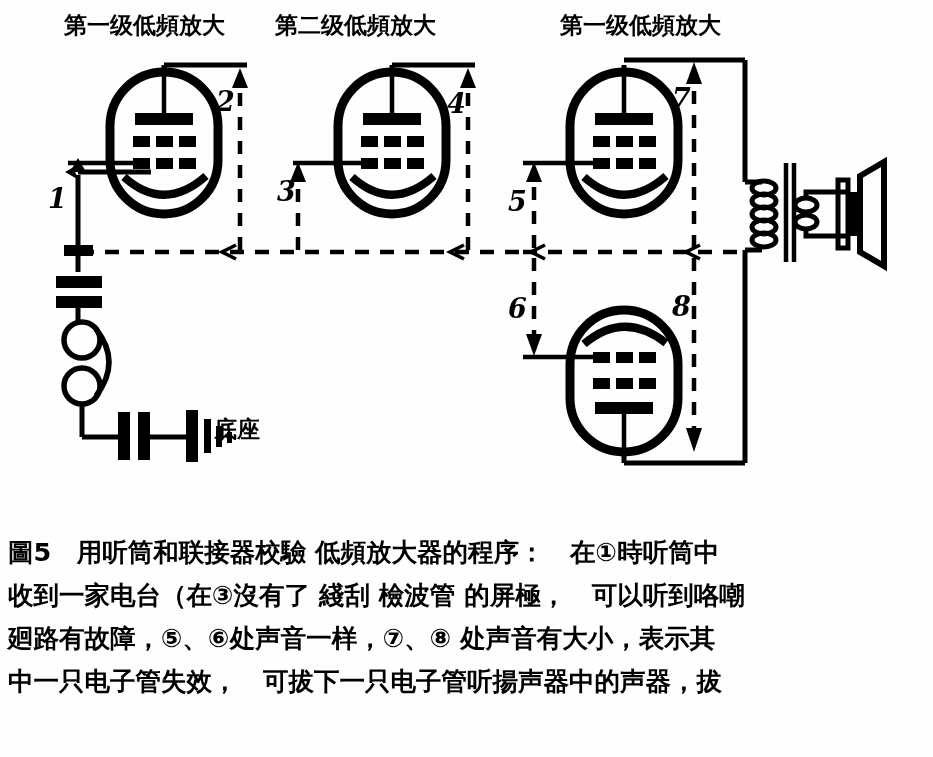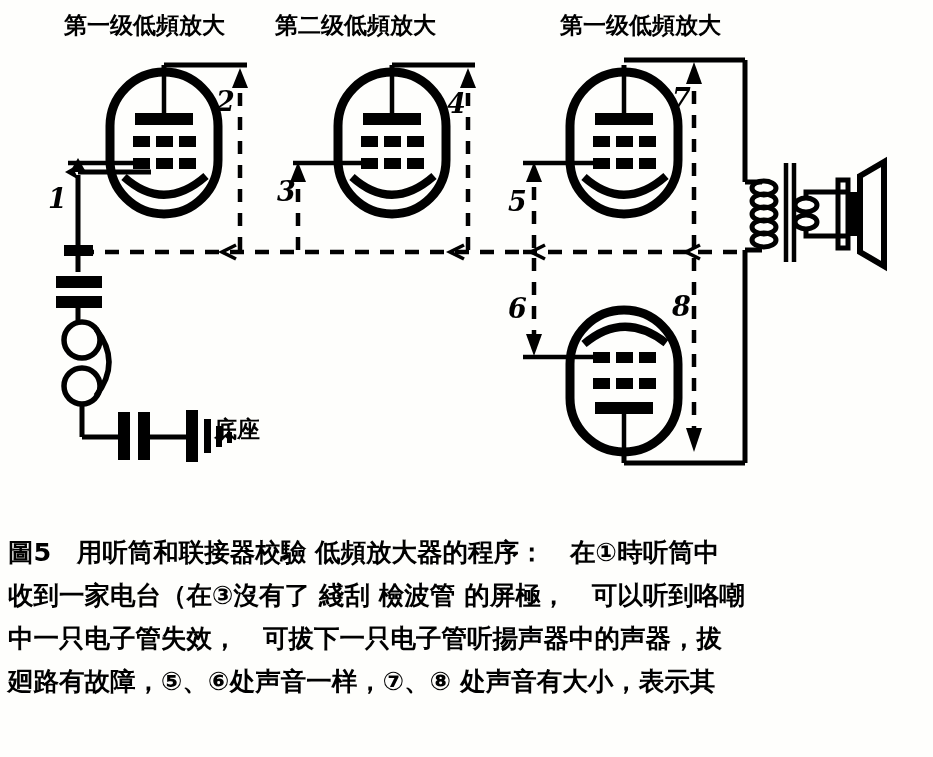--- a/index.html
+++ b/index.html
@@ -278,17 +278,17 @@
   <div class="marker" id="m5">5</div>
   <div class="marker" id="m6">6</div>
   <div class="marker" id="m7">7</div>
   <div class="marker" id="m8">8</div>
 
   <div id="baselabel">底座</div>
 
   <div id="caption">
     <span class="cline">圖5　用听筒和联接器校驗 低頻放大器的程序：　在①時听筒中</span>
     <span class="cline">收到一家电台（在③沒有了 綫刮 檢波管 的屏極，　可以听到咯嘲</span>
+    <span class="cline">廻路有故障，⑤、⑥处声音一样，⑦、⑧ 处声音有大小，表示其</span>
     <span class="cline">中一只电子管失效，　可拔下一只电子管听揚声器中的声器，拔</span>
-    <span class="cline">廻路有故障，⑤、⑥处声音一样，⑦、⑧ 处声音有大小，表示其</span>
   </div>
 
 </div>
 
 </body></html>

